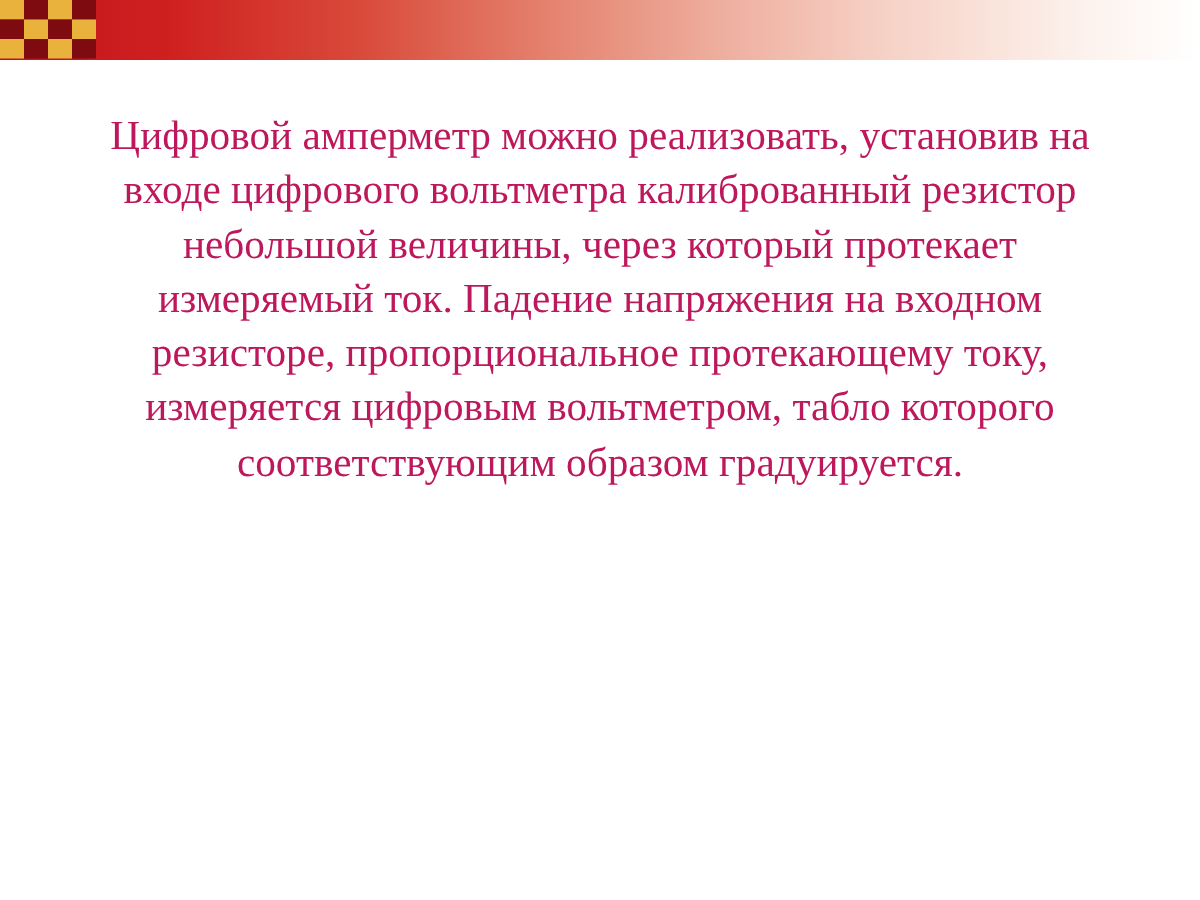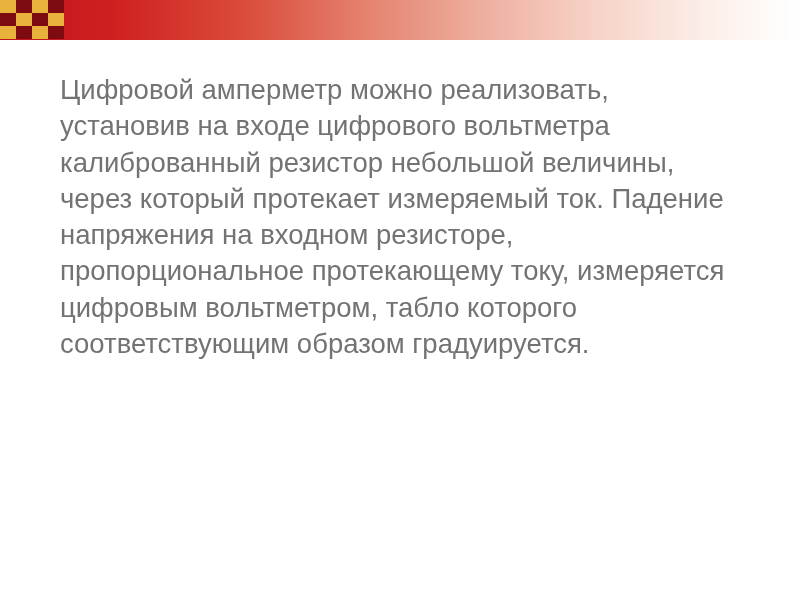--- a/index.html
+++ b/index.html
@@ -57,24 +57,25 @@
   
   .content {
     position: absolute;
     left: 60px;
     top: 72px;
     width: 680px;
     height: 460px;
   }
   .body-text {
     margin: 0;
-    color: #737373;
+    text-align: center;
+    color: #be185d;
     font-size: 27.5px;
     line-height: 1.32;
-    font-family: Liberation Sans, sans-serif;
+    font-family: Liberation Serif, serif;
     white-space: pre-line;
   }
 </style>
 </head>
 <body>
 
 <div class="slide">
 
   <div class="top-banner">
     <div class="checker">

